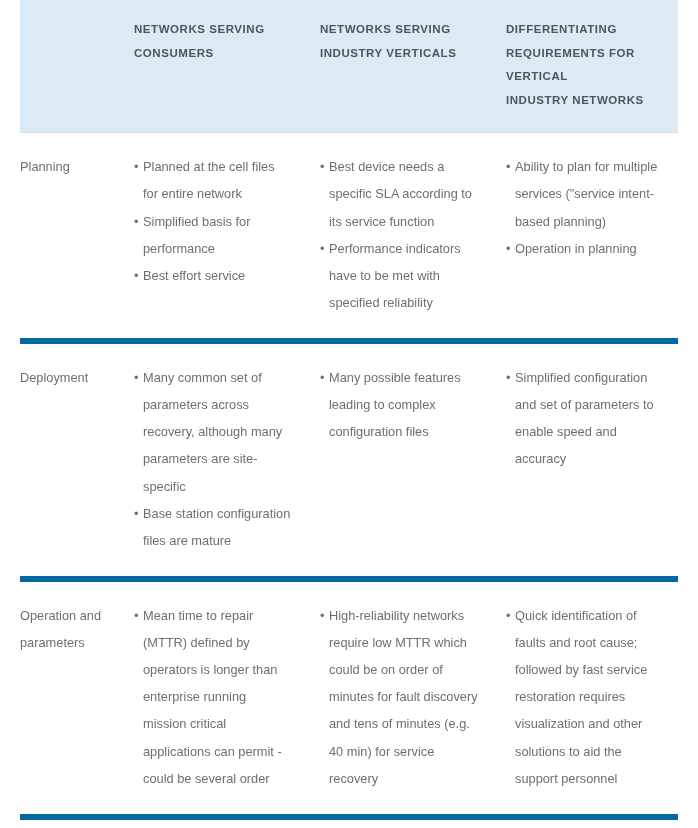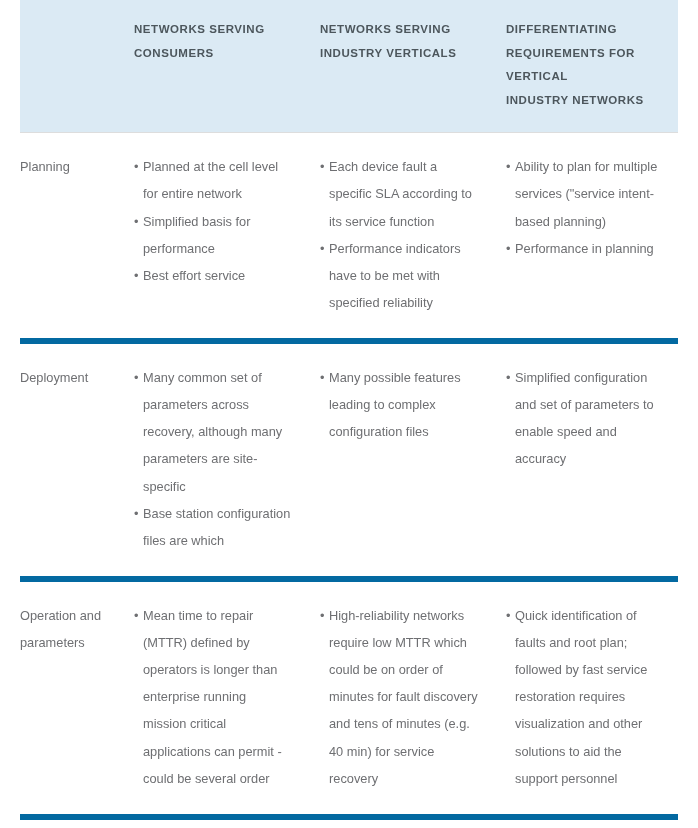--- a/index.html
+++ b/index.html
@@ -123,47 +123,47 @@
       </tr>
     </thead>
     <tbody>
 
       <tr>
         <td class="row-label">
           <span class="label-text">Planning</span>
         </td>
         <td>
           <ul class="bullets">
-            <li>Planned at the cell level for entire network</li>
+            <li>Planned at the cell files for entire network</li>
             <li>Simplified basis for performance</li>
             <li>Best effort service</li>
           </ul>
         </td>
         <td>
           <ul class="bullets">
-            <li>Each device fault a specific SLA according to its service function</li>
+            <li>Best device needs a specific SLA according to its service function</li>
             <li>Performance indicators have to be met with specified reliability</li>
           </ul>
         </td>
         <td>
           <ul class="bullets">
             <li>Ability to plan for multiple services ("service intent-based planning)</li>
-            <li>Performance in planning</li>
+            <li>Operation in planning</li>
           </ul>
         </td>
       </tr>
 
       <tr>
         <td class="row-label">
           <span class="label-text">Deployment</span>
         </td>
         <td>
           <ul class="bullets">
             <li>Many common set of parameters across recovery, although many parameters are site-specific</li>
-            <li>Base station configuration files are which</li>
+            <li>Base station configuration files are mature</li>
           </ul>
         </td>
         <td>
           <ul class="bullets">
             <li>Many possible features leading to complex configuration files</li>
           </ul>
         </td>
         <td>
           <ul class="bullets">
             <li>Simplified configuration and set of parameters to enable speed and accuracy</li>
@@ -180,21 +180,21 @@
             <li>Mean time to repair (MTTR) defined by operators is longer than enterprise running mission critical applications can permit - could be several order</li>
           </ul>
         </td>
         <td>
           <ul class="bullets">
             <li>High-reliability networks require low MTTR which could be on order of minutes for fault discovery and tens of minutes (e.g. 40 min) for service recovery</li>
           </ul>
         </td>
         <td>
           <ul class="bullets">
-            <li>Quick identification of faults and root plan; followed by fast service restoration requires visualization and other solutions to aid the support personnel</li>
+            <li>Quick identification of faults and root cause; followed by fast service restoration requires visualization and other solutions to aid the support personnel</li>
           </ul>
         </td>
       </tr>
 
       <tr>
         <td class="row-label">
           <span class="label-text">Optimization</span>
         </td>
         <td>
           <ul class="bullets">

